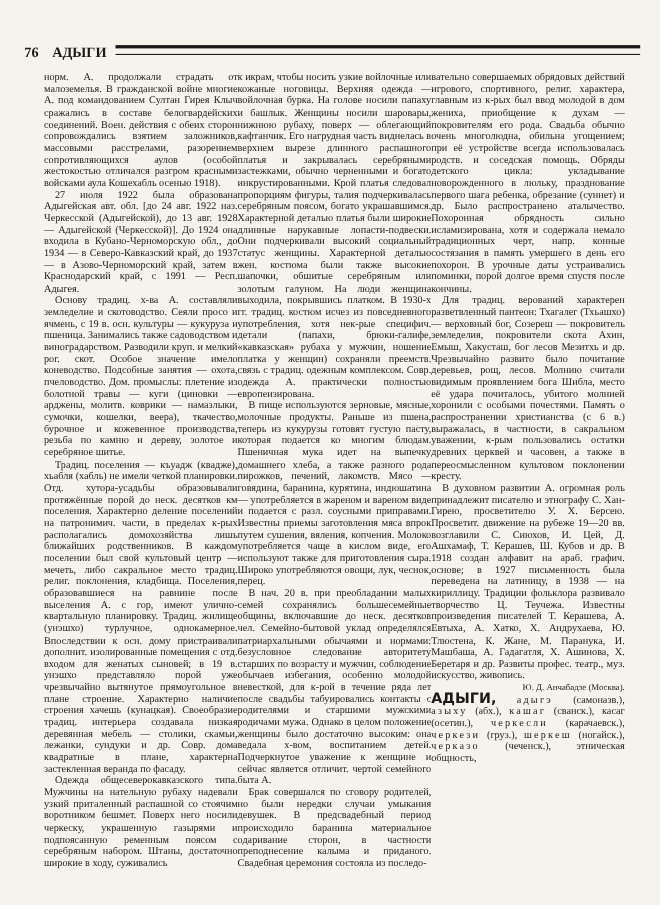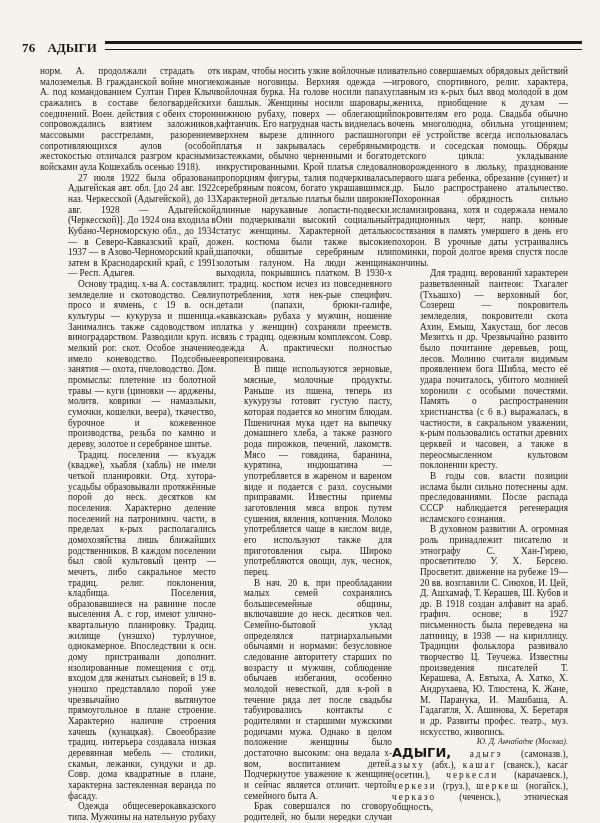--- a/index.html
+++ b/index.html
@@ -32,24 +32,24 @@
     position: absolute; top: 66px; left: 26px; width: 556px;
     display: flex; justify-content: center;
   }
   .col {
     width: 176px;
     font-family: "Liberation Serif", serif;
     font-size: 9.3px; line-height: 10.65px;
     text-align: justify; hyphens: manual;
   }
   .col p { margin: 0; text-indent: 0; }
-  .col p.ind { text-indent: 10px; margin-left: 28px; }
+  .col p.ind { text-indent: 10px; }
   .col p.cont { text-indent: 0; }
   .sig {
-    display: block; text-align: right; font-style: italic; font-size: 8px;
+    display: block; text-align: right; font-size: 8px;
   }
   .entry-head {
     font-family: "DejaVu Sans", "Liberation Sans", sans-serif;
     font-weight: bold; font-size: 13px;
   }
   .spaced { letter-spacing: 2px; }
 </style>
 </head>
 <body>
 
@@ -69,21 +69,20 @@
   </div>
   <div class="col">
     <p class="cont">к икрам, чтобы носить узкие войлочные или кожаные ноговицы. Верхняя одежда — войлочная бурка. На голове носили папаху и башлык. Женщины носили шаровары, нижнюю рубаху, поверх — облегающий кафтанчик. Его нагрудная часть виднелась в верхнем вырезе длинного распашного платья и закрывалась серебряными застежками, обычно черненными и богато инкрустированными. Крой платья следовал пропорциям фигуры, талия подчеркивалась серебряным поясом, богато украшавшимся. Характерной деталью платья были широкие длинные нарукавные лопасти-подвески. Они подчеркивали высокий социальный статус женщины. Характерной деталью жен. костюма были также высокие шапочки, обшитые серебряным или золотым галуном. На люди женщина выходила, покрывшись платком. В 1930-х гг. традиц. костюм исчез из повседневного употребления, хотя нек-рые специфич. детали (папахи, брюки-галифе, «кавказская» рубаха у мужчин, ношение платка у женщин) сохраняли преемств. связь с традиц. одежным комплексом. Совр. одежда А. практически полностью европеизирована.</p>
     <p class="ind">В пище используются зерновые, мясные, молочные продукты. Раньше из пшена, теперь из кукурузы готовят густую пасту, которая подается ко многим блюдам. Пшеничная мука идет на выпечку домашнего хлеба, а также разного рода пирожков, печений, лакомств. Мясо — говядина, баранина, курятина, индюшатина — употребляется в жареном и вареном виде и подается с разл. соусными приправами. Известны приемы заготовления мяса впрок путем сушения, вяления, копчения. Молоко употребляется чаще в кислом виде, его используют также для приготовления сыра. Широко употребляются овощи, лук, чеснок, перец.</p>
     <p class="ind">В нач. 20 в. при преобладании малых семей сохранялись большесемейные общины, включавшие до неск. десятков чел. Семейно-бытовой уклад определялся патриархальными обычаями и нормами: безусловное следование авторитету старших по возрасту и мужчин, соблюдение обычаев избегания, особенно молодой невесткой, для к-рой в течение ряда лет после свадьбы табуировались контакты с родителями и старшими мужскими родичами мужа. Однако в целом положение женщины было достаточно высоким: она ведала х-вом, воспитанием детей. Подчеркнутое уважение к женщине и сейчас является отличит. чертой семейного быта А.</p>
     <p class="ind">Брак совершался по сговору родителей, но были нередки случаи умыкания девушек. В предсвадебный период происходило баранина материальное одаривание сторон, в частности преподнесение калыма и приданого. Свадебная церемония состояла из последо-</p>
   </div>
   <div class="col">
     <p class="cont">вательно совершаемых обрядовых действий игрового, спортивного, религ. характера, главным из к-рых был ввод молодой в дом жениха, приобщение к духам — покровителям его рода. Свадьба обычно очень многолюдна, обильна угощением; при её устройстве всегда использовалась родств. и соседская помощь. Обряды детского цикла: укладывание новорожденного в люльку, празднование первого шага ребенка, обрезание (суннет) и др. Было распространено аталычество. Похоронная обрядность сильно исламизирована, хотя и содержала немало традиционных черт, напр. конные состязания в память умершего в день его похорон. В урочные даты устраивались поминки, порой долгое время спустя после кончины.</p>
     <p class="ind">Для традиц. верований характерен разветвленный пантеон: Тхагалег (Тхьашхо) — верховный бог, Созереш — покровитель земледелия, покровители скота Ахин, Емыш, Хакусташ, бог лесов Мезитхь и др. Чрезвычайно развито было почитание деревьев, рощ, лесов. Молнию считали видимым проявлением бога Шибла, место её удара почиталось, убитого молнией хоронили с особыми почестями. Память о распространении христианства (с 6 в.) выражалась, в частности, в сакральном уважении, к-рым пользовались остатки древних церквей и часовен, а также в переосмысленном культовом поклонении кресту.</p>
-    <p class="ind">В годы сов. власти позиции ислама были сильно потеснены адм. преследованиями. После распада СССР наблюдается регенерация исламского сознания.</p>
     <p class="ind">В духовном развитии А. огромная роль принадлежит писателю и этнографу С. Хан-Гирею, просветителю У. Х. Берсею. Просветит. движение на рубеже 19—20 вв. возглавили С. Сиюхов, И. Цей, Д. Ашхамаф, Т. Керашев, Ш. Кубов и др. В 1918 создан алфавит на араб. графич. основе; в 1927 письменность была переведена на латиницу, в 1938 — на кириллицу. Традиции фольклора развивало творчество Ц. Теучежа. Известны произведения писателей Т. Керашева, А. Евтыха, А. Хатко, Х. Андрухаева, Ю. Тлюстена, К. Жане, М. Паранука, И. Машбаша, А. Гадагатля, Х. Ашинова, Х. Беретаря и др. Развиты профес. театр., муз. искусство, живопись.</p>
     <span class="sig">Ю. Д. Анчабадзе (Москва).</span>
     <p class="cont">
       <span class="entry-head">АДЫГИ,</span>
       <span class="spaced">адыгэ</span><span> (самоназв.), </span><span class="spaced">азыху</span><span> (абх.), </span><span class="spaced">кашаг</span><span> (сванск.), касаг (осетин.), </span><span class="spaced">черкесли</span><span> (карачаевск.), </span><span class="spaced">черкези</span><span> (груз.), </span><span class="spaced">шеркеш</span><span> (ногайск.), </span><span class="spaced">черказо</span><span> (чеченск.), этническая общность,</span>
     </p>
   </div>
 </div>
 
 </body></html>

